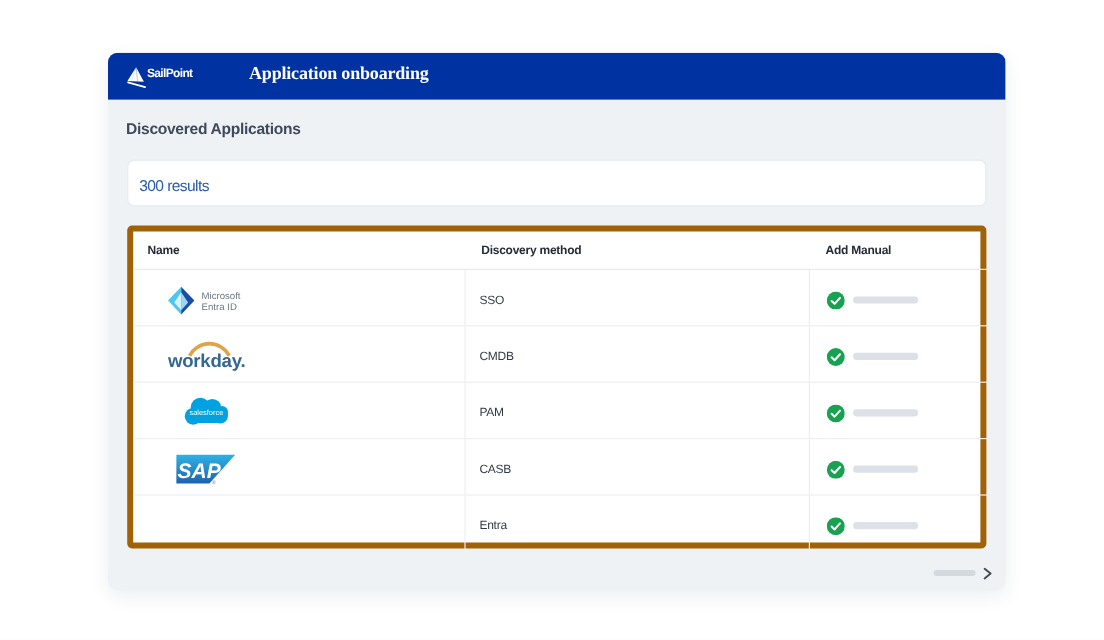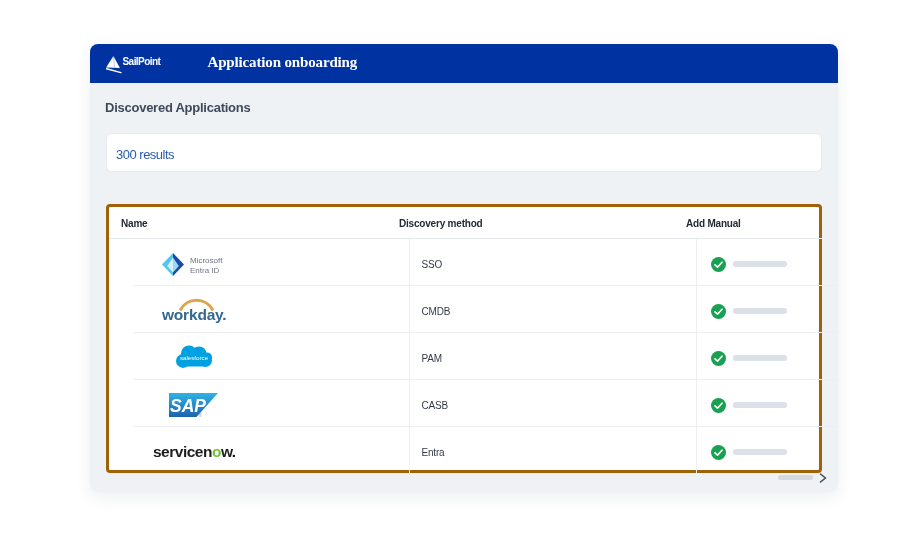--- a/index.html
+++ b/index.html
@@ -10,24 +10,24 @@
     box-shadow:0 5px 16px rgba(30,45,80,0.08);
     overflow:hidden;
   }
   .hdr { position:absolute; left:0; top:0; width:748px; height:39px; background:#0033a1; }
   .sail { position:absolute; left:16px; top:11px; }
   .brand { position:absolute; left:32.5px; top:11.5px; color:#ffffff; font-size:10px; font-weight:bold; letter-spacing:-0.55px; }
   .title { position:absolute; left:117.5px; top:10px; color:#ffffff; font-size:15px; font-weight:bold; letter-spacing:-0.15px;font-family:Liberation Serif, serif; }
   .h2 { position:absolute; left:15px; top:56px; font-size:13px; font-weight:bold; letter-spacing:-0.25px; color:#3e4a5b; }
   .results { position:absolute; left:16px; top:88.5px; width:716px; height:39px; background:#ffffff; border:1px solid #e7eaee; border-radius:6px; }
   .results span { position:absolute; left:9px; top:13px; font-size:13px; font-weight:normal; letter-spacing:-0.5px; color:#2b5ca8; }
-  .tbl { position:absolute; left:16px; top:160px; width:716px; height:269px; background:#ffffff; border:3px solid #a16207; border-radius:4px; }
+  .tbl { position:absolute; left:16px; top:144px; width:716px; height:269px; background:#ffffff; border:5px solid #a16207; border-radius:4px; }
   .thead { position:absolute; left:0; top:0; width:714px; height:32px; border-bottom:1px solid #e7eaee; }
   .th { position:absolute; top:11px; font-size:10px; font-weight:bold; letter-spacing:-0.2px; color:#242b36; }
-  .row { position:absolute; left:0; width:714px; height:47px; border-bottom:1px solid #eceef2;margin-left:24px; }
+  .row { position:absolute; left:0; width:714px; height:47px; border-bottom:1px solid #eceef2; }
   .row.last { border-bottom:none; height:46px; }
   .c2b, .c3b { position:absolute; top:0; bottom:0; border-left:1px solid #eceef2; }
   .c2b { left:276px; } .c3b { left:563px; }
   .method { position:absolute; left:288.5px; top:20px; font-size:10px; letter-spacing:-0.2px; color:#343b47; }
   .chk { position:absolute; left:577.5px; top:18px; }
   .bar { position:absolute; left:600px; top:22px; width:54px; height:5.5px; border-radius:2.75px; background:#dce0e7; }
   .logo { position:absolute; left:12px; top:0; width:240px; height:47px; }
   .lsvg { position:absolute; left:17px; top:0; }
   .pager-bar { position:absolute; left:687.5px; top:430.5px; width:35px; height:5.5px; border-radius:2.75px; background:#d4d9e0; }
   .pager-chv { position:absolute; left:729px; top:428px; }
@@ -141,23 +141,20 @@
       <svg class="chk" width="15" height="15" viewBox="0 0 15 15">
           <circle cx="7.5" cy="7.5" r="7.5" fill="#17a150"></circle>
           <path d="M4 7.8 L6.5 10.2 L11 5.2" stroke="#fff" stroke-width="1.7" fill="none" stroke-linecap="round" stroke-linejoin="round"></path>
         </svg>
       <div class="bar"></div>
     </div>
 
     <div class="row last" style="top:220px;">
       <div class="c2b"></div>
         <div class="c3b"></div>
-      <div class="logo">
-        <div style="position:absolute;left:8px;top:16px;font-size:15.5px;font-weight:bold;color:#1d1d1d;letter-spacing:-0.5px;">servicen<span style="color:#77c044;">o</span>w.</div>
-      </div>
       <div class="method">Entra</div>
       <svg class="chk" width="15" height="15" viewBox="0 0 15 15">
           <circle cx="7.5" cy="7.5" r="7.5" fill="#17a150"></circle>
           <path d="M4 7.8 L6.5 10.2 L11 5.2" stroke="#fff" stroke-width="1.7" fill="none" stroke-linecap="round" stroke-linejoin="round"></path>
         </svg>
       <div class="bar"></div>
     </div>
   </div>
 
   <div class="pager-bar"></div>

